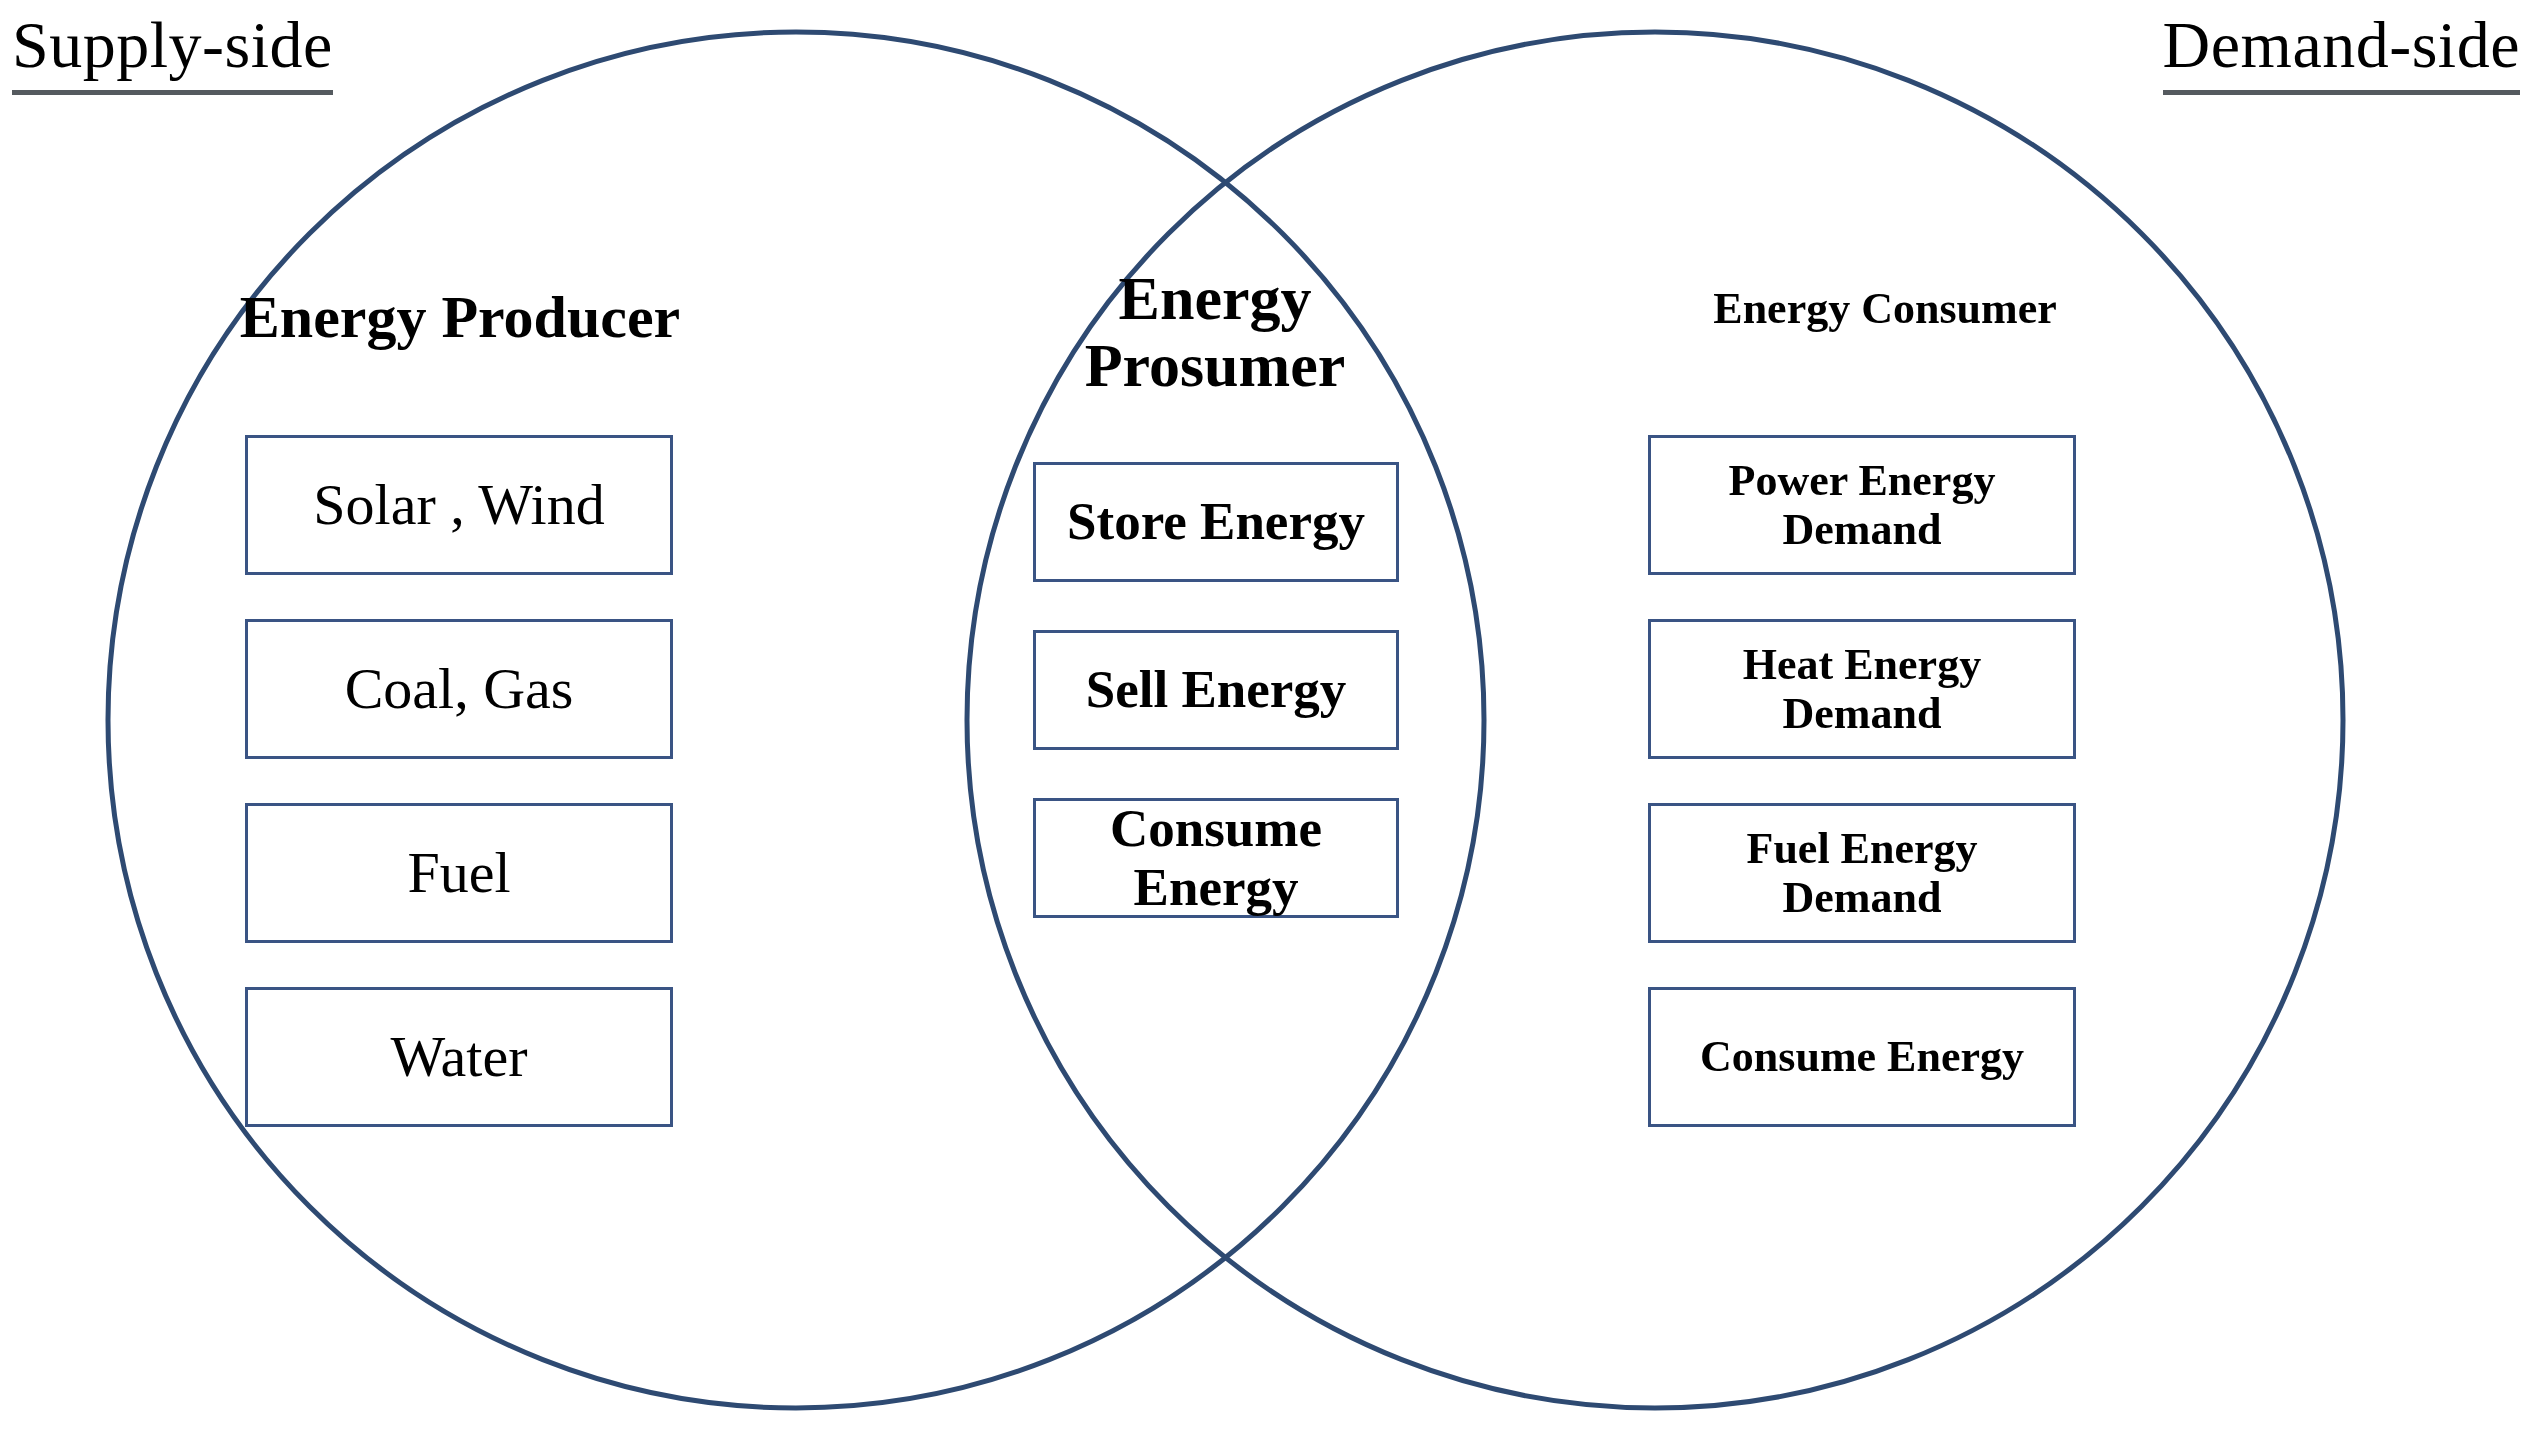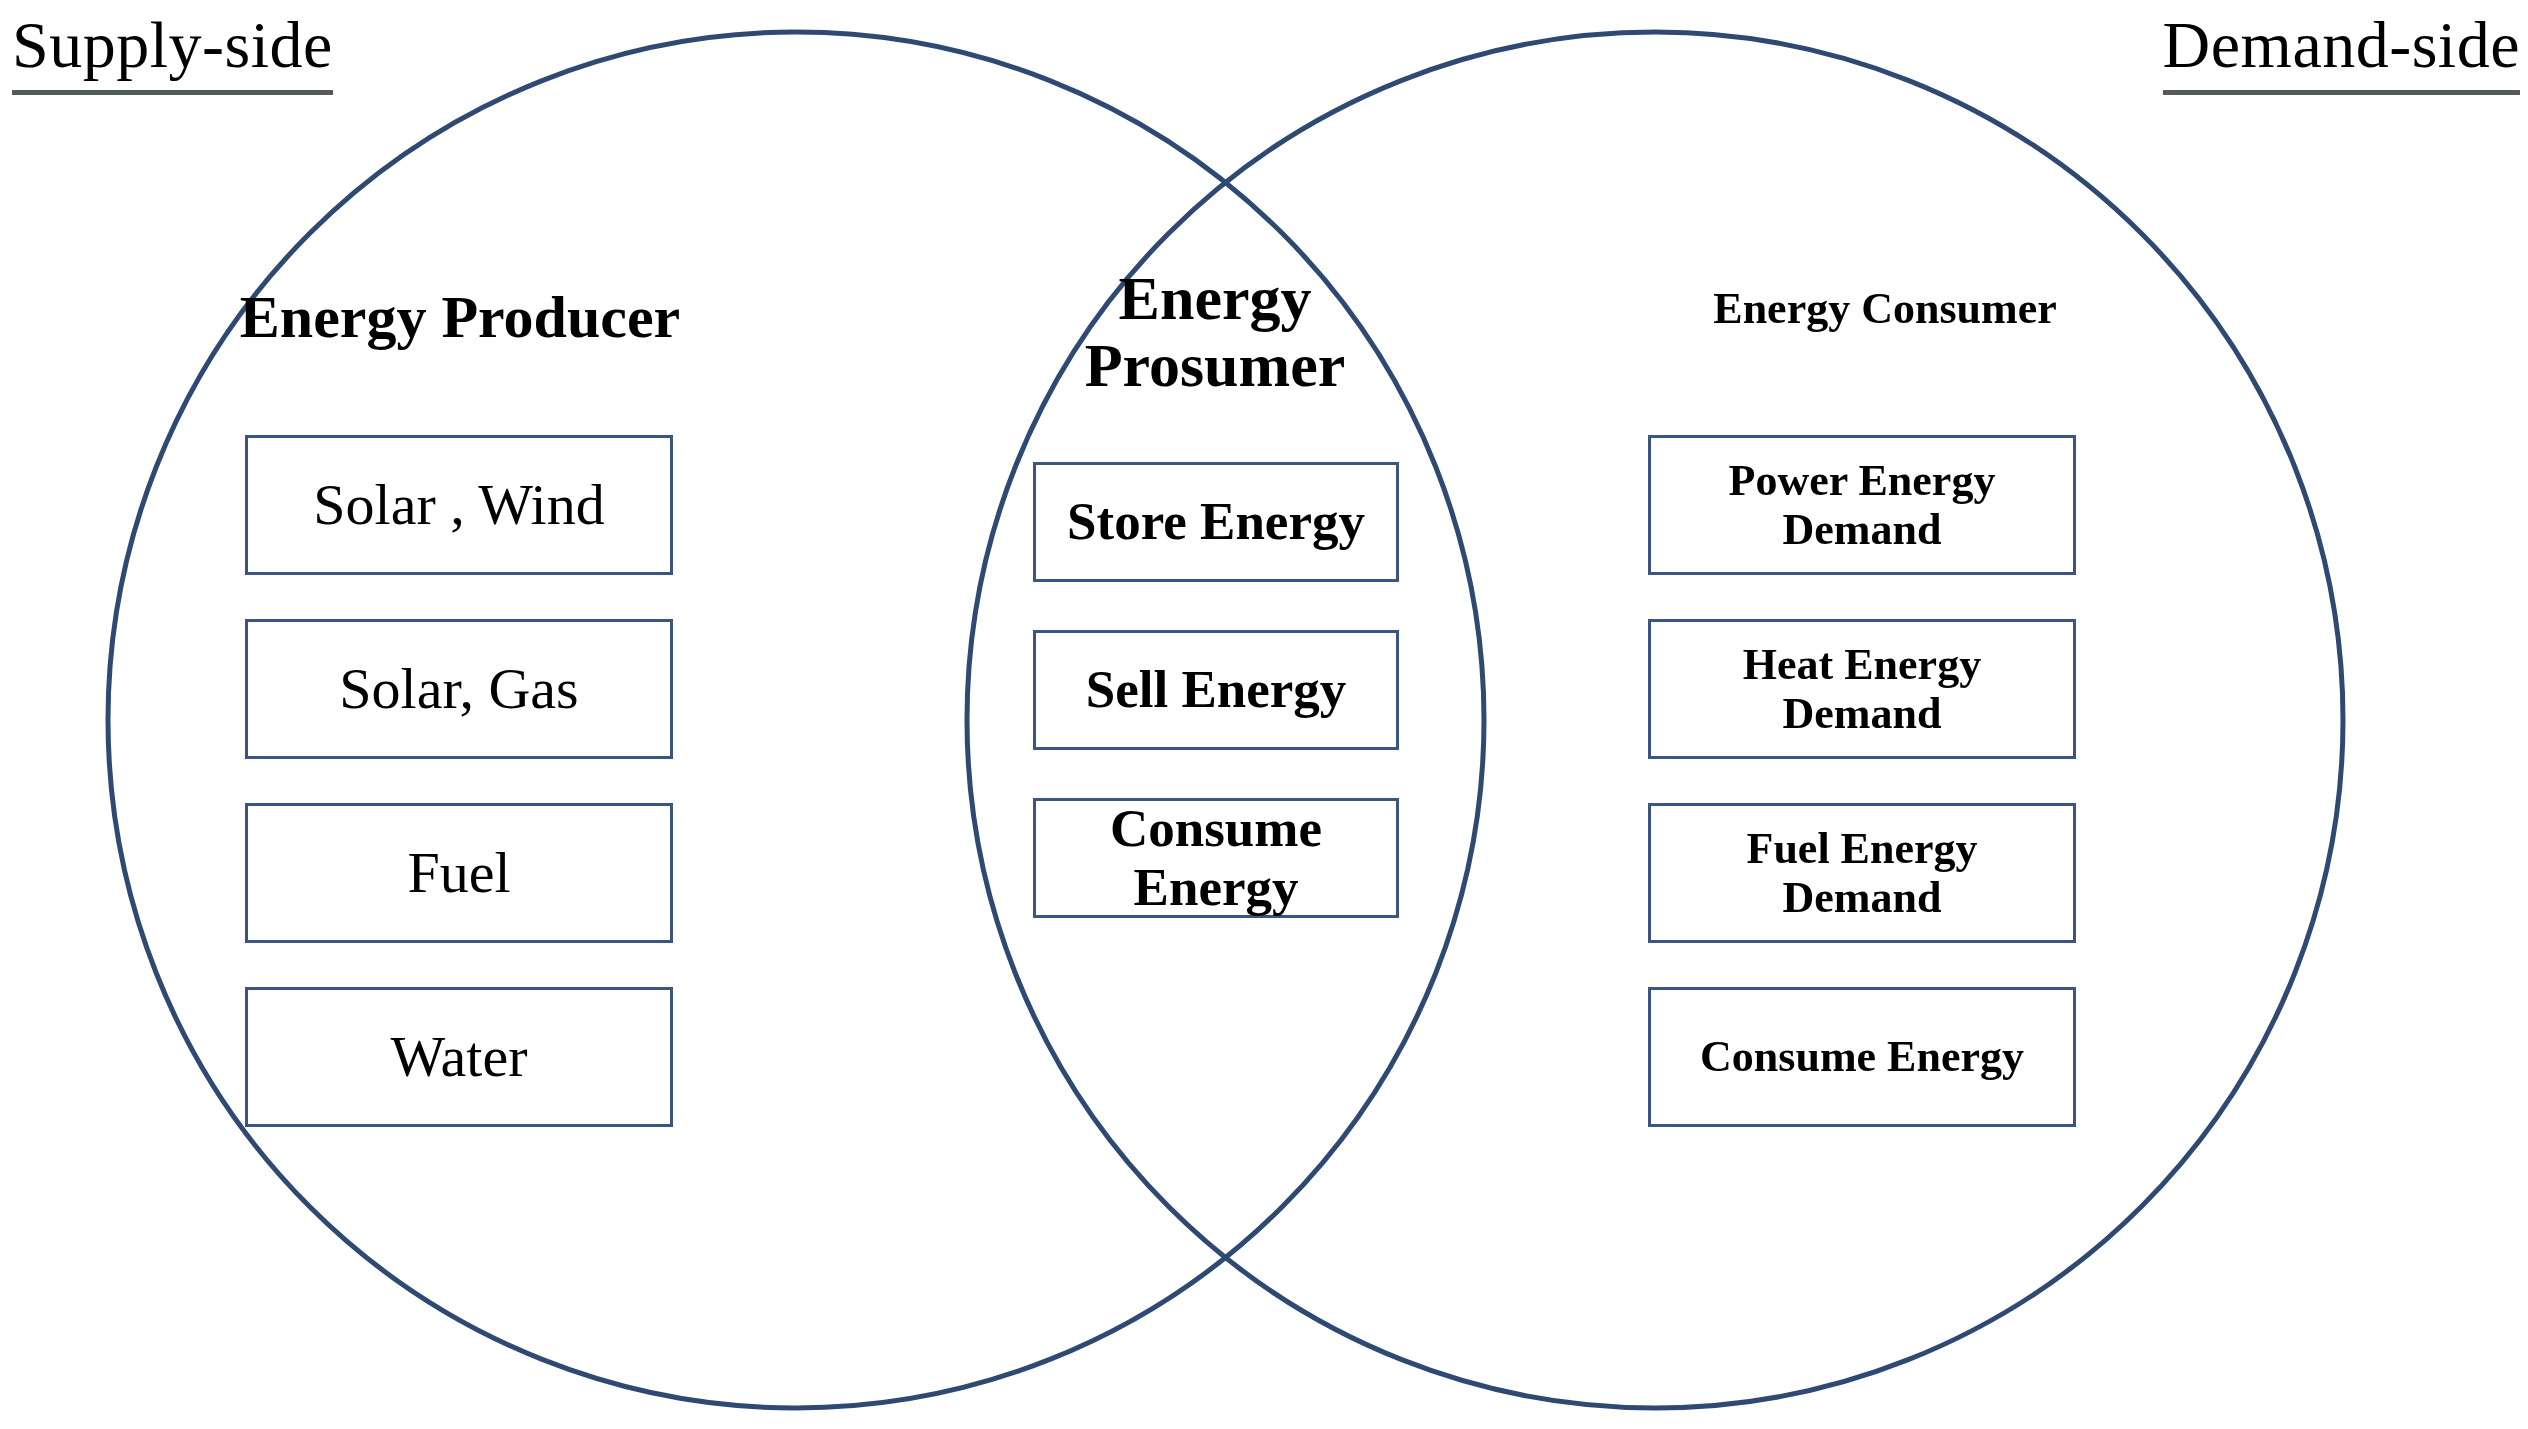--- a/index.html
+++ b/index.html
@@ -152,21 +152,21 @@
 
   <div class="group-title" id="title-producer">Energy Producer</div>
 
   <div class="group-title" id="title-prosumer">Energy
 Prosumer</div>
 
   <div class="group-title" id="title-consumer">Energy Consumer</div>
 
   <div class="box-column" id="column-producer">
     <div class="item-box">Solar , Wind</div>
-    <div class="item-box">Solar, Gas</div>
+    <div class="item-box">Coal, Gas</div>
     <div class="item-box">Fuel</div>
     <div class="item-box">Water</div>
   </div>
 
   <div class="box-column" id="column-prosumer">
     <div class="item-box">Store Energy</div>
     <div class="item-box">Sell Energy</div>
     <div class="item-box">Consume
 Energy</div>
   </div>

